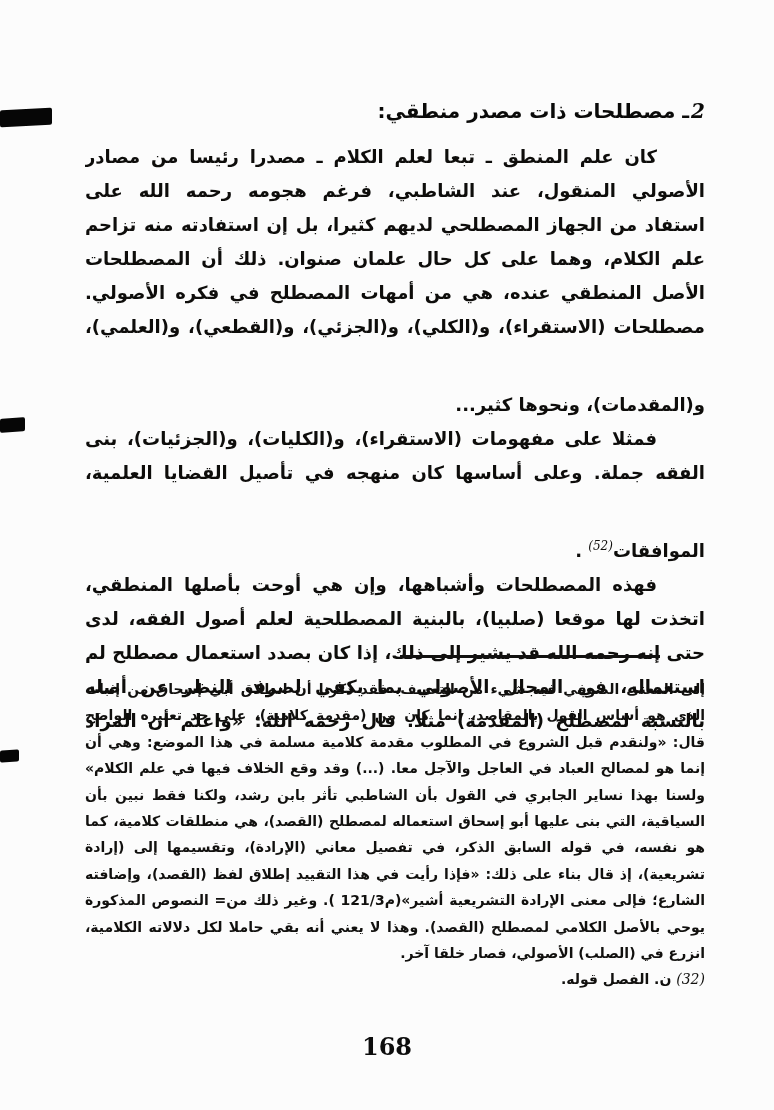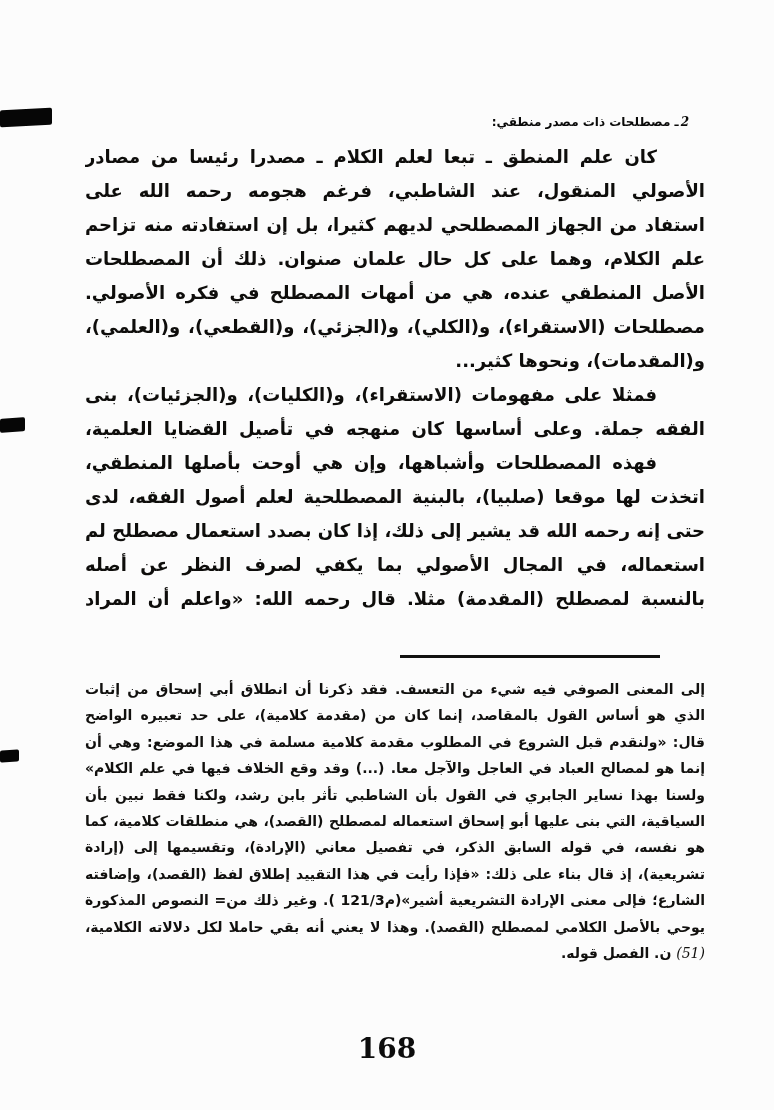--- a/index.html
+++ b/index.html
@@ -13,54 +13,54 @@
   }
   .page{position:absolute;inset:0;}
   
   .artifact{position:absolute;left:0;background:#060606;border-radius:2px;}
   .m1{top:109px;width:52px;height:17px;transform:skewY(-3deg);}
   .m2{top:418px;width:25px;height:14px;transform:skewY(-4deg);}
   .m3{top:750px;width:19px;height:12px;transform:skewY(-3deg);}
   
   .content{position:absolute;right:69px;left:85px;top:0;direction:rtl;}
   .heading{
-    position:absolute;top:99px;right:0;left:0;margin:16px;
-    font-size:12px;font-weight:700;text-align:right;
+    position:absolute;top:99px;right:0;left:0;margin:0;
+    font-size:20px;font-weight:700;text-align:right;
     letter-spacing:0px;white-space:nowrap;color:#0a0a09;
   }
   .hnum{font-family:"DejaVu Serif","Liberation Serif",serif;font-style:italic;font-weight:700;padding-left:2px;}
   .bodytext{position:absolute;top:140px;right:0;left:0;}
   .bl{
     height:34px;line-height:34px;overflow:hidden;
     font-size:18px;font-weight:600;
     text-align:justify;text-align-last:justify;
     white-space:normal;color:#0e0d0b;
   }
   .bl.ind{padding-right:48px;}
-  .bl.end{text-align:right;text-align-last:right;}
+  .bl.end{text-align:right;text-align-last:right;margin-top:44px;}
   .sup{
     display:inline-block;vertical-align:super;
     font-size:12px;line-height:10px;font-weight:400;
     font-family:"DejaVu Serif","Liberation Serif",serif;font-style:italic;
   }
   .fnsep{position:absolute;top:655px;right:45px;width:260px;height:3px;background:#121110;}
   .footnotes{position:absolute;top:676px;right:0;left:0;}
   .fl{
     height:26.4px;line-height:26.4px;overflow:hidden;
     font-size:14px;font-weight:600;
     text-align:justify;text-align-last:justify;
     color:#11100e;
   }
   .fl.end{text-align:right;text-align-last:right;}
   .fnum{font-family:"DejaVu Serif","Liberation Serif",serif;font-style:italic;font-weight:400;}
   .pagenum{
     position:absolute;top:1032px;left:0;width:774px;
     text-align:center;
     font-family:"DejaVu Serif","Liberation Serif",serif;
-    font-size:28px;font-weight:600;color:#0c0c0c;
+    font-size:24px;font-weight:600;color:#0c0c0c;
   }
 </style>
 </head>
 <body>
 
 <div class="page">
 
   <div class="artifact m1"></div>
   <div class="artifact m2"></div>
   <div class="artifact m3"></div>
@@ -72,40 +72,42 @@
     <div class="bodytext">
       <div class="bl ind">كان علم المنطق ـ تبعا لعلم الكلام ـ مصدرا رئيسا من مصادر المصطلح</div>
       <div class="bl"><span>الأصولي المنقول، عند الشاطبي، فرغم هجومه رحمه الله على المناطقة</span></div>
       <div class="bl">استفاد من الجهاز المصطلحي لديهم كثيرا، بل إن استفادته منه تزاحم استفادته من</div>
       <div class="bl">علم الكلام، وهما على كل حال علمان صنوان. ذلك أن المصطلحات الأصولية، ذات</div>
       <div class="bl">الأصل المنطقي عنده، هي من أمهات المصطلح في فكره الأصولي. وذلك نحو</div>
       <div class="bl">مصطلحات (الاستقراء)، و(الكلي)، و(الجزئي)، و(القطعي)، و(العلمي)، و(الظني)،</div>
       <div class="bl end">و(المقدمات)، ونحوها كثير...</div>
       <div class="bl ind">فمثلا على مفهومات (الاستقراء)، و(الكليات)، و(الجزئيات)، بنى تصوره لأصول</div>
       <div class="bl">الفقه جملة. وعلى أساسها كان منهجه في تأصيل القضايا العلمية، خلال كل كتاب</div>
+      <div class="bl end"><span>الموافقات</span><span class="sup">(52)</span><span> .</span></div>
       <div class="bl ind">فهذه المصطلحات وأشباهها، وإن هي أوحت بأصلها المنطقي، فإنها مع ذلك قد</div>
       <div class="bl">اتخذت لها موقعا (صلبيا)، بالبنية المصطلحية لعلم أصول الفقه، لدى أبي إسحاق.</div>
       <div class="bl">حتى إنه رحمه الله قد يشير إلى ذلك، إذا كان بصدد استعمال مصطلح لم يشتهر</div>
       <div class="bl">استعماله، في المجال الأصولي بما يكفي لصرف النظر عن أصله المنطقي، كما صنع</div>
       <div class="bl">بالنسبة لمصطلح (المقدمة) مثلا. قال رحمه الله: «واعلم أن المراد بالمقدمتين ههنا ليس</div>
     </div>
 
     <div class="fnsep"></div>
 
     <div class="footnotes">
       <div class="fl">إلى المعنى الصوفي فيه شيء من التعسف. فقد ذكرنا أن انطلاق أبي إسحاق من إثبات تعليل الأحكام،</div>
       <div class="fl">الذي هو أساس القول بالمقاصد، إنما كان من (مقدمة كلامية)، على حد تعبيره الواضح الصريح، إذ</div>
       <div class="fl">قال: «ولنقدم قبل الشروع في المطلوب مقدمة كلامية مسلمة في هذا الموضع: وهي أن وضع الشرائع</div>
       <div class="fl">إنما هو لمصالح العباد في العاجل والآجل معا. (...) وقد وقع الخلاف فيها في علم الكلام» م6/2.</div>
       <div class="fl">ولسنا بهذا نساير الجابري في القول بأن الشاطبي تأثر بابن رشد، ولكنا فقط نبين بأن المنطلقات</div>
       <div class="fl">السياقية، التي بنى عليها أبو إسحاق استعماله لمصطلح (القصد)، هي منطلقات كلامية، كما نص عليه</div>
       <div class="fl">هو نفسه، في قوله السابق الذكر، في تفصيل معاني (الإرادة)، وتقسيمها إلى (إرادة قدرية)، و(إرادة</div>
       <div class="fl">تشريعية)، إذ قال بناء على ذلك: «فإذا رأيت في هذا التقييد إطلاق لفظ (القصد)، وإضافته إلى</div>
       <div class="fl">الشارع؛ فإلى معنى الإرادة التشريعية أشير»(م121/3 ). وغير ذلك من= النصوص المذكورة قبل مما</div>
       <div class="fl">يوحي بالأصل الكلامي لمصطلح (القصد). وهذا لا يعني أنه بقي حاملا لكل دلالاته الكلامية، بل لقد</div>
-      <div class="fl end"><span class="fnum">(51)</span><span> ن. الفصل قوله.</span></div>
+      <div class="fl end">انزرع في (الصلب) الأصولي، فصار خلقا آخر.</div>
+      <div class="fl end"><span class="fnum">(32)</span><span> ن. الفصل قوله.</span></div>
     </div>
 
   </div>
 
   <div class="pagenum">168</div>
 
 </div>
 
 </body></html>

